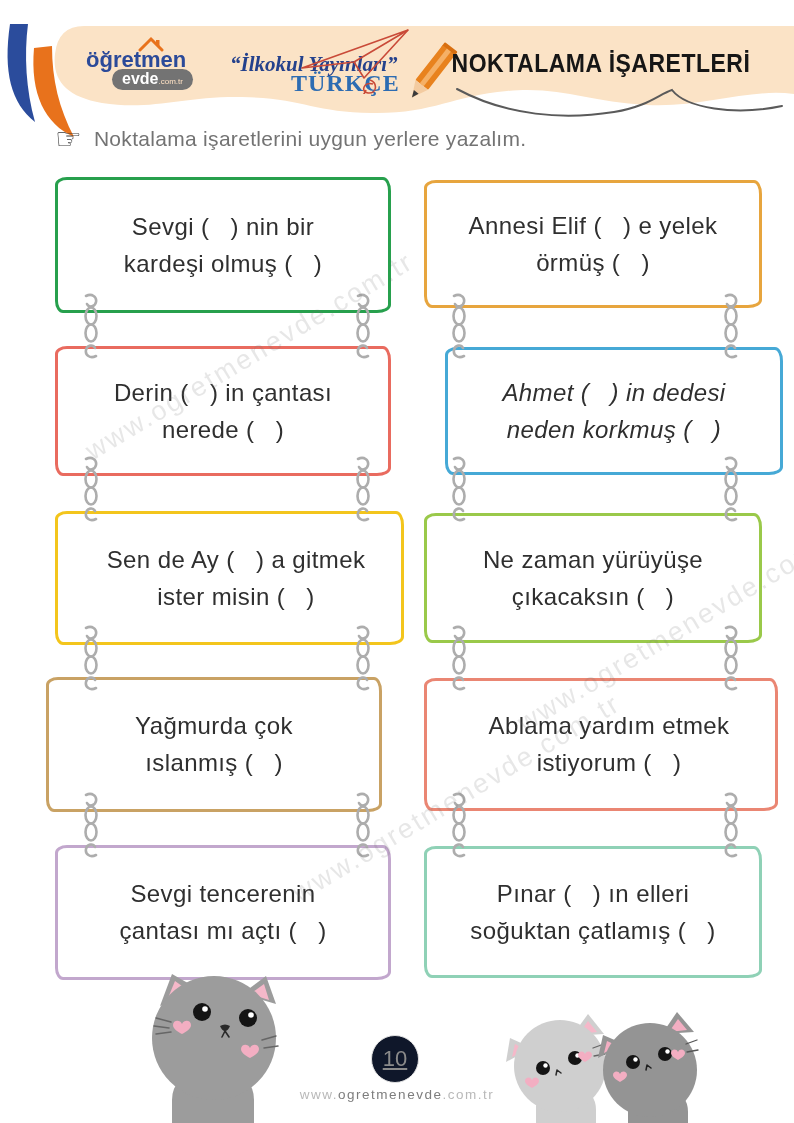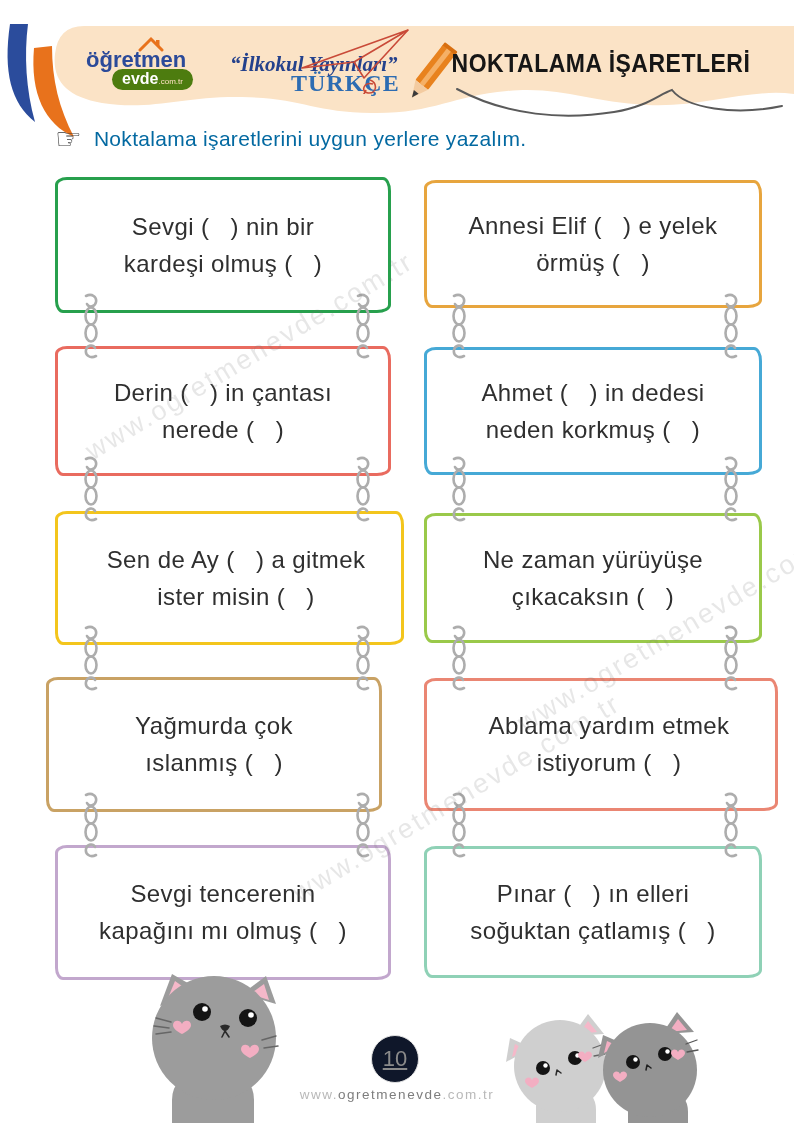--- a/index.html
+++ b/index.html
@@ -5,37 +5,37 @@
   html,body{margin:0;padding:0;background:#ffffff;}
   .page{position:relative;width:794px;height:1123px;background:#fff;overflow:hidden;
         font-family:"Liberation Sans",sans-serif;}
 
   
   .hdr-bg{position:absolute;left:0;top:0;z-index:1;}
   .petals{position:absolute;left:0;top:0;z-index:2;}
   .logo{position:absolute;left:86px;top:36px;z-index:3;width:160px;}
   .logo-house{display:block;margin:0 0 -2px 52px;}
   .logo-top{font-size:22px;font-weight:bold;color:#2b4a99;letter-spacing:0px;line-height:20px;}
-  .logo-pill{display:inline-block;margin:-5px 0 0 26px;background:#4d7c0f;color:#fff;
+  .logo-pill{display:inline-block;margin:-5px 0 0 26px;background:#737373;color:#fff;
              font-size:16px;font-weight:bold;padding:1px 10px 2px 10px;border-radius:11px;}
   .logo-domain{font-size:8px;color:#ffe2c4;font-weight:normal;}
   .publisher{position:absolute;left:230px;top:52px;z-index:3;font-family:"Liberation Serif",serif;
              font-style:italic;font-weight:bold;font-size:21px;color:#24418c;white-space:nowrap;}
   .subject{position:absolute;left:291px;top:70px;z-index:3;font-family:"Liberation Serif",serif;
            font-weight:bold;font-size:24px;color:#2d6cb2;letter-spacing:1px;}
   .plane{position:absolute;left:296px;top:26px;z-index:3;}
   .pencil{position:absolute;left:396px;top:34px;z-index:3;}
   .page-title{position:absolute;right:28px;top:50px;width:330px;z-index:3;text-align:center;
               font-weight:bold;font-size:23px;color:#161616;letter-spacing:0.5px;transform:scaleY(1.1);}
   .title-curve{position:absolute;left:452px;top:84px;z-index:3;}
 
   
   .instruction{position:absolute;left:55px;top:124px;z-index:3;display:flex;align-items:center;gap:12px;}
   .hand{font-size:30px;color:#3a3a3a;line-height:30px;}
-  .instr-text{font-size:21px;color:#0369a1;letter-spacing:0.3px;}
+  .instr-text{font-size:21px;color:#737373;letter-spacing:0.3px;}
 
   
   .sbox{position:absolute;z-index:2;background:#fff;border:3px solid var(--bc,#999);
         border-radius:12px 8px 14px 8px / 8px 14px 8px 12px;
         display:flex;flex-direction:column;align-items:center;justify-content:center;gap:9px;}
   .bline{white-space:pre;font-size:24px;color:#2f2f2f;letter-spacing:0.4px;}
 
   
   .chain{position:absolute;z-index:4;}
 
@@ -115,21 +115,21 @@
     <div class="bline">kardeşi olmuş (   )</div>
   </div>
   <div class="sbox" style="left: 424px; top: 180px; width: 332px; height: 122px; --bc: #e7a53e;">
     <div class="bline">Annesi Elif (   ) e yelek</div>
     <div class="bline">örmüş (   )</div>
   </div>
   <div class="sbox" style="left: 55px; top: 346px; width: 330px; height: 124px; --bc: #e96b5f;">
     <div class="bline">Derin (   ) in çantası</div>
     <div class="bline">nerede (   )</div>
   </div>
-  <div class="sbox" style="left: 424px; top: 347px; width: 332px; height: 122px; --bc: #46a9d6;">
+  <div class="sbox" style="left: 445px; top: 347px; width: 332px; height: 122px; font-style: italic; --bc: #46a9d6;">
     <div class="bline">Ahmet (   ) in dedesi</div>
     <div class="bline">neden korkmuş (   )</div>
   </div>
   <div class="sbox" style="left: 55px; top: 511px; width: 330px; height: 128px; padding-left: 13px; --bc: #f3c51c;">
     <div class="bline">Sen de Ay (   ) a gitmek</div>
     <div class="bline">ister misin (   )</div>
   </div>
   <div class="sbox" style="left: 424px; top: 513px; width: 332px; height: 124px; --bc: #9ac94a;">
     <div class="bline">Ne zaman yürüyüşe</div>
     <div class="bline">çıkacaksın (   )</div>
@@ -137,21 +137,21 @@
   <div class="sbox" style="left: 46px; top: 677px; width: 330px; height: 129px; --bc: #c9a264;">
     <div class="bline">Yağmurda çok</div>
     <div class="bline">ıslanmış (   )</div>
   </div>
   <div class="sbox" style="left: 424px; top: 678px; width: 332px; height: 127px; padding-left: 16px; --bc: #ea8673;">
     <div class="bline">Ablama yardım etmek</div>
     <div class="bline">istiyorum (   )</div>
   </div>
   <div class="sbox" style="left: 55px; top: 845px; width: 330px; height: 129px; --bc: #c2a7cd;">
     <div class="bline">Sevgi tencerenin</div>
-    <div class="bline">kapağını mı olmuş (   )</div>
+    <div class="bline">çantası mı açtı (   )</div>
   </div>
   <div class="sbox" style="left: 424px; top: 846px; width: 332px; height: 126px; --bc: #8fd1b6;">
     <div class="bline">Pınar (   ) ın elleri</div>
     <div class="bline">soğuktan çatlamış (   )</div>
   </div>
 
   <svg width="0" height="0" style="position:absolute" aria-hidden="true">
     <symbol id="chain-sym" viewBox="0 0 26 66">
       <g fill="none" stroke="#adadad" stroke-width="2.6" stroke-linecap="round">
         <path d="M 8,3 C 14,0 19,4 18,9 C 17,14 11,15 9,11"></path>

